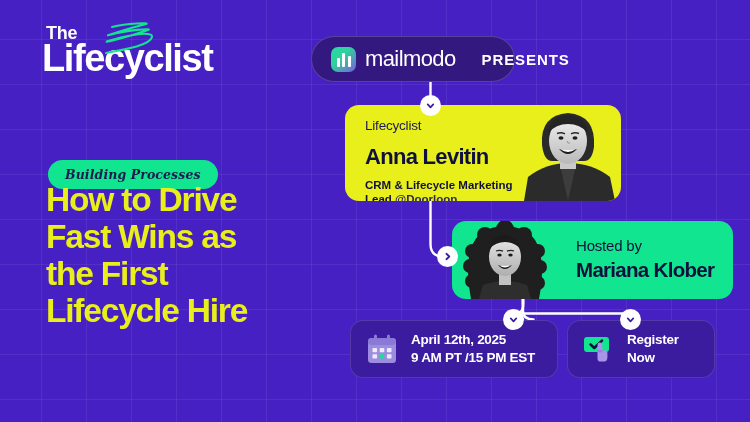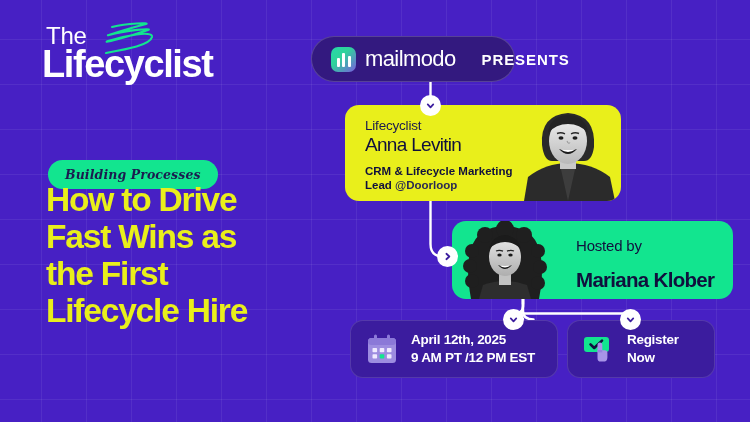--- a/index.html
+++ b/index.html
@@ -18,21 +18,21 @@
       linear-gradient(to right, rgba(255,255,255,0.065) 1px, transparent 1px),
       linear-gradient(to bottom, rgba(255,255,255,0.065) 1px, transparent 1px);
     background-size:45px 45px;
     background-position:-4px -6px;
     overflow:hidden;
   }
 
   
   .logo-block { position:absolute; left:42px; top:24px; width:250px; }
   .logo-the {
-    color:#ffffff; font-size:24px; font-weight:400;
+    color:#ffffff; font-size:18px; font-weight:700;
     letter-spacing:-0.2px; line-height:1; position:relative; z-index:2;
     padding-left:4px;
   }
   .logo-squiggle {
     position:absolute; left:56px; top:-5px; width:62px; height:42px; z-index:1;
   }
   .logo-main {
     color:#ffffff; font-size:38px; font-weight:700;
     letter-spacing:-1.4px; line-height:1; margin-top:-3px;
   }
@@ -92,22 +92,22 @@
   
   .speaker-card {
     left:345px; top:105px; width:276px; height:96px;
     background:#e9ef1b; border-radius:14px; overflow:hidden;
   }
   .sp-text { position:absolute; left:20px; top:13px; }
   .sp-role {
     color:#1b1b4f; font-size:13.5px; font-weight:400; letter-spacing:-0.2px;
   }
   .sp-name {
-    color:#10103d; font-size:19px; font-weight:400;
-    letter-spacing:-0.7px; margin-top:1px;
+    color:#10103d; font-size:22px; font-weight:700;
+    letter-spacing:-0.7px; margin-top:11px;
   }
   .sp-title {
     color:#10103d; font-size:11.5px; font-weight:700;
     line-height:1.22; margin-top:8px; max-width:160px;
   }
   .sp-title .handle { font-weight:600; color:#2a2a52; }
   .sp-photo-wrap {
     position:absolute; right:0; bottom:0; width:105px; height:96px;
     overflow:hidden;
   }
@@ -120,21 +120,21 @@
   .host-photo-wrap {
     position:absolute; left:9px; bottom:0; width:88px; height:78px;
     overflow:hidden;
   }
   .host-text { position:absolute; left:124px; top:16px; }
   .host-kicker {
     color:#10103d; font-size:15px; font-weight:400; letter-spacing:-0.2px;
   }
   .host-name {
     color:#10103d; font-size:20.5px; font-weight:700;
-    letter-spacing:-0.7px; margin-top:14px;text-align:center;
+    letter-spacing:-0.7px; margin-top:4px;text-align:center;
   }
 
   
   .info-card {
     background:#3b1c9e; border:1px solid rgba(255,255,255,0.13);
     border-radius:13px; display:flex; align-items:center;
   }
   .date-card { left:350px; top:320px; width:208px; height:58px; padding-left:14px; gap:12px; }
   .reg-card  { left:567px; top:320px; width:148px; height:58px; padding-left:14px; gap:11px; }
 
@@ -311,21 +311,21 @@
         <rect x="7.5" y="15" width="4.6" height="4.2" rx="0.8"></rect>
         <rect x="14.7" y="15" width="4.6" height="4.2" rx="0.8"></rect>
         <rect x="21.9" y="15" width="4.6" height="4.2" rx="0.8"></rect>
         <rect x="7.5" y="21.3" width="4.6" height="4.2" rx="0.8"></rect>
         <rect x="21.9" y="21.3" width="4.6" height="4.2" rx="0.8"></rect>
       </g>
       <rect x="14.7" y="21.3" width="4.6" height="4.2" rx="0.8" fill="#12e58f"></rect>
     </svg>
     <div class="date-lines">
       <div>April 12th, 2025</div>
-      <div>9 AM PT /12 PM EST</div>
+      <div>9 AM PT /15 PM EST</div>
     </div>
   </div>
 
   <div class="card info-card reg-card">
     <svg class="reg-icon" viewBox="0 0 34 30">
       <rect x="2" y="3" width="25" height="15" rx="3" fill="#12e58f"></rect>
       <path d="M8.5 10.3 L12.2 14 L20 6.6" stroke="#10103d" stroke-width="2.6" fill="none" stroke-linecap="round" stroke-linejoin="round"></path>
       <path d="M15.5 11 Q15.5 8.4 17.9 8.4 Q20.3 8.4 20.3 11 L20.3 16.2
                L22.6 16.2 Q25.4 16.2 25.4 19 L25.4 23.4 Q25.4 27.6 21.2 27.6
                L18.6 27.6 Q15.5 27.6 15.5 24.2 Z" fill="#a894e8"></path>

